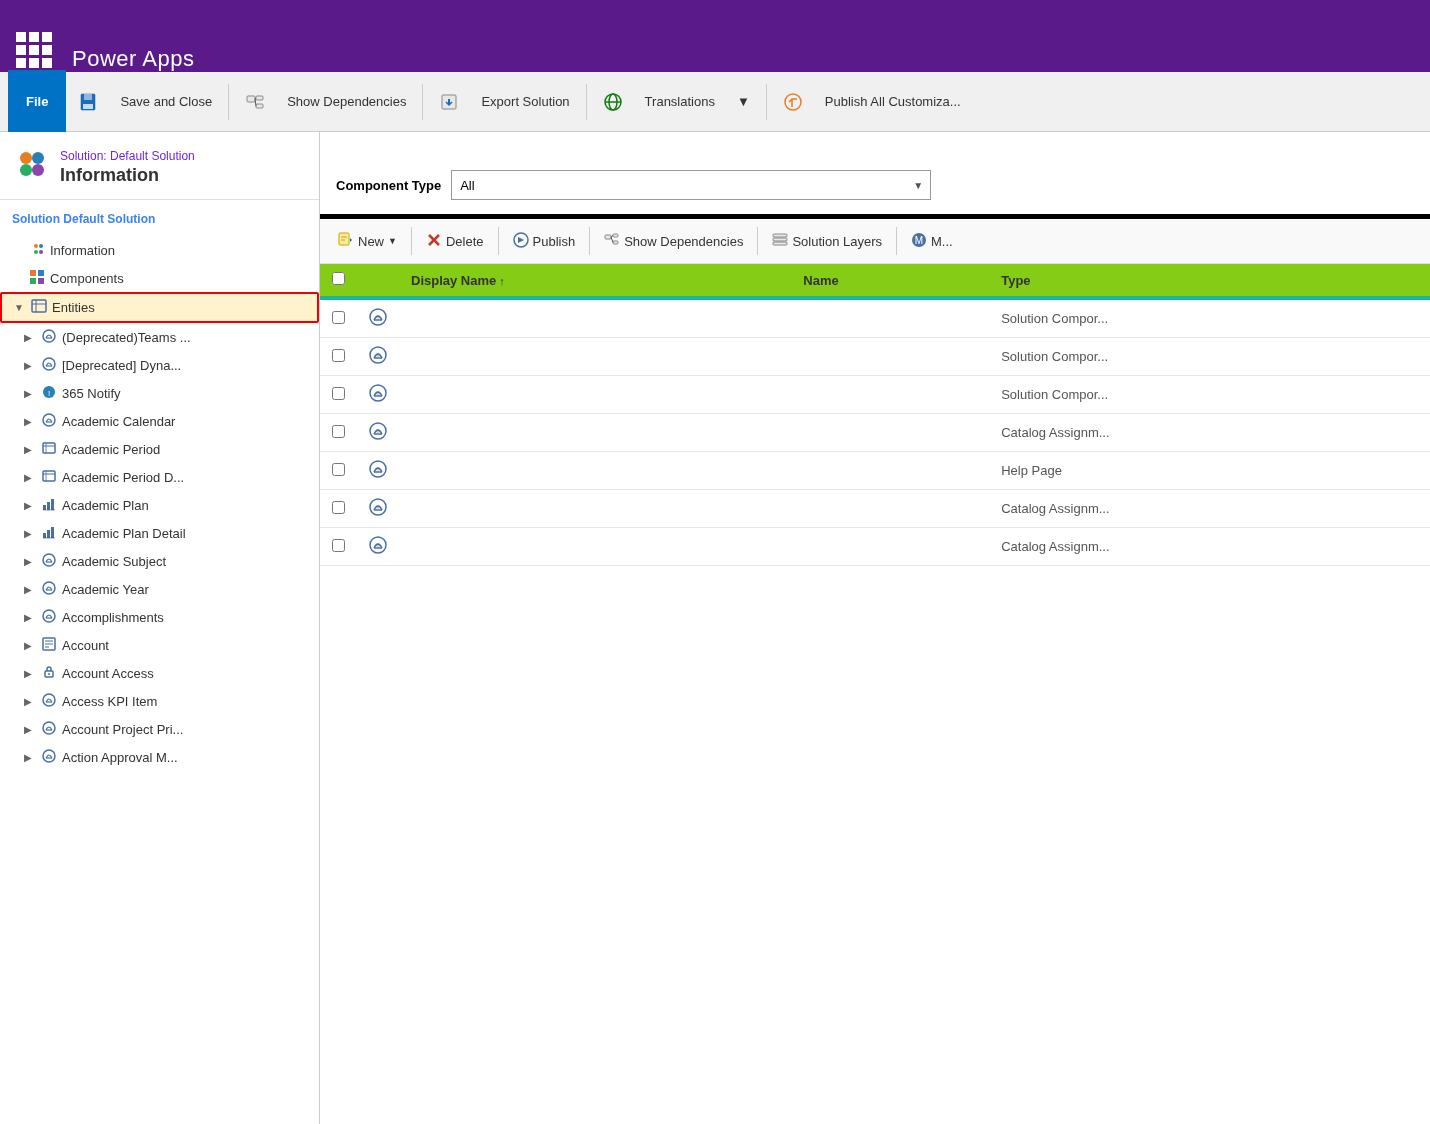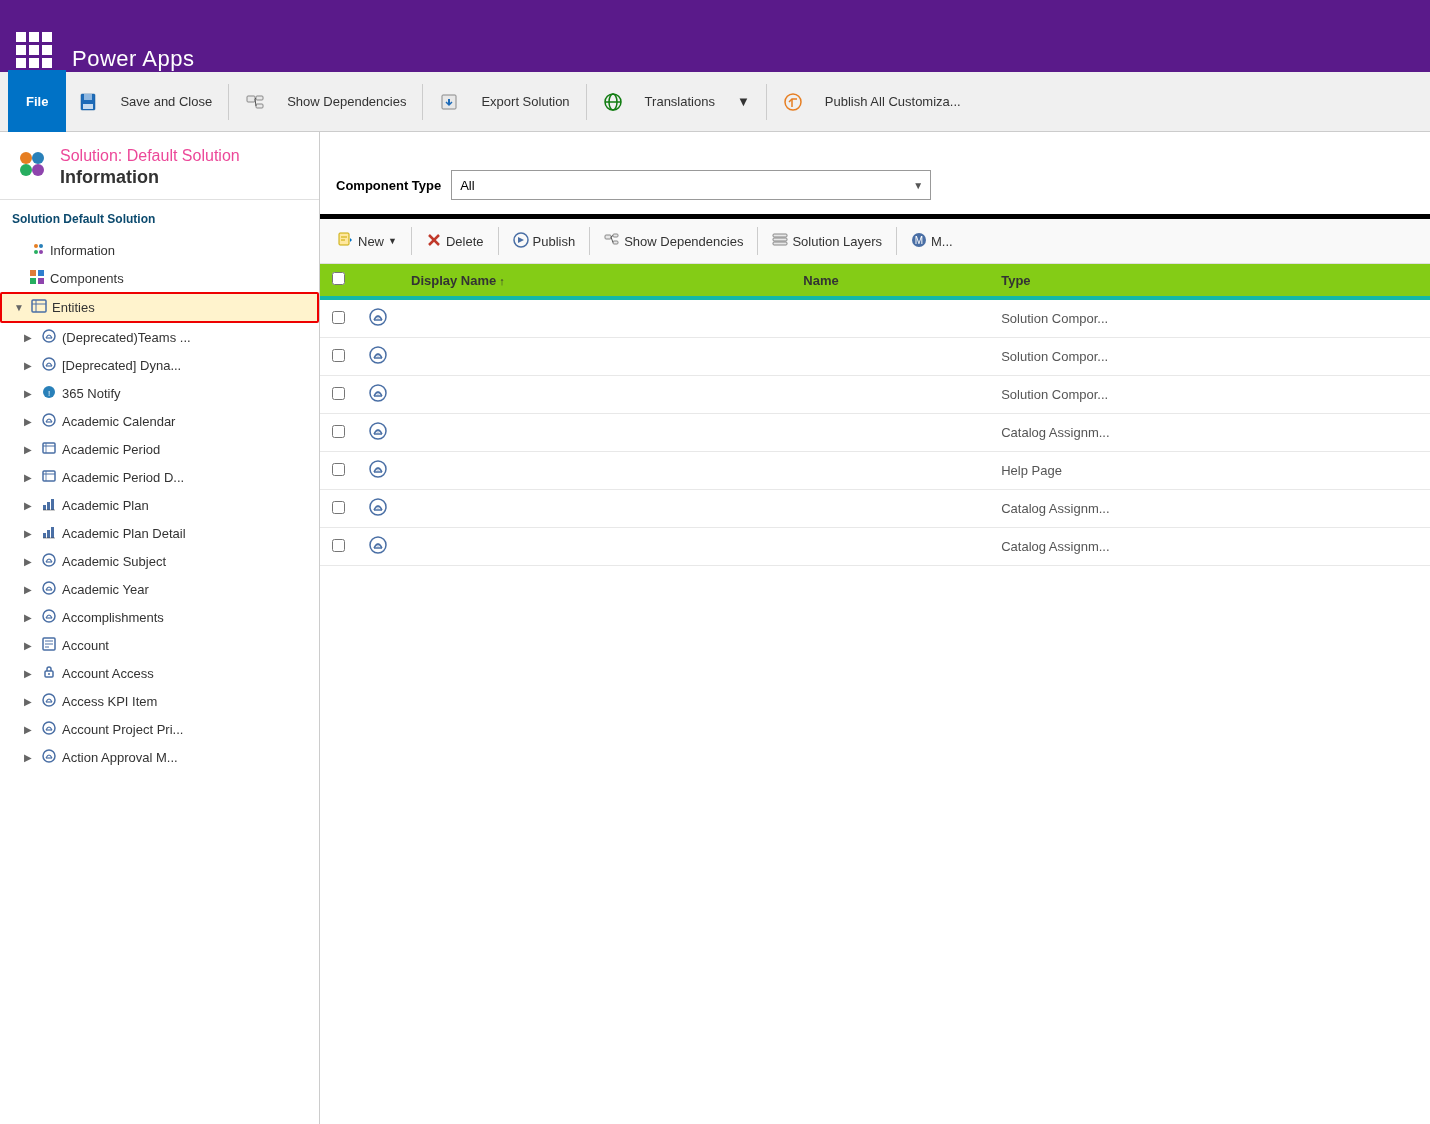--- a/index.html
+++ b/index.html
@@ -58,24 +58,24 @@
       border-right: 1px solid #ccc;
       display: flex;
       flex-direction: column;
       overflow: hidden;
     }
     .solution-header {
       padding: 12px 12px 8px 12px;
       border-bottom: 1px solid #e0e0e0;
       background: #fff;
     }
-    .solution-label { font-size: 16px; color: #ec4899; margin-bottom: 2px; }
+    .solution-label { font-size: 12px; color: #6d28d9; margin-bottom: 2px; }
     .solution-name-row { display: flex; align-items: center; gap: 8px; }
     .solution-info-title { font-size: 18px; font-weight: 600; color: #333; }
-    .solution-default-label { font-size: 12px; font-weight: 700; color: #0c4a6e; margin-top: 6px; padding-bottom: 6px; }
+    .solution-default-label { font-size: 12px; font-weight: 700; color: #3b82f6; margin-top: 6px; padding-bottom: 6px; }
 
     .nav-tree {
       flex: 1;
       overflow-y: auto;
       padding: 4px 0;
     }
     .nav-item {
       display: flex; align-items: center; gap: 4px;
       padding: 4px 8px 4px 12px; cursor: pointer; color: #333;
       font-size: 13px; min-height: 28px;

